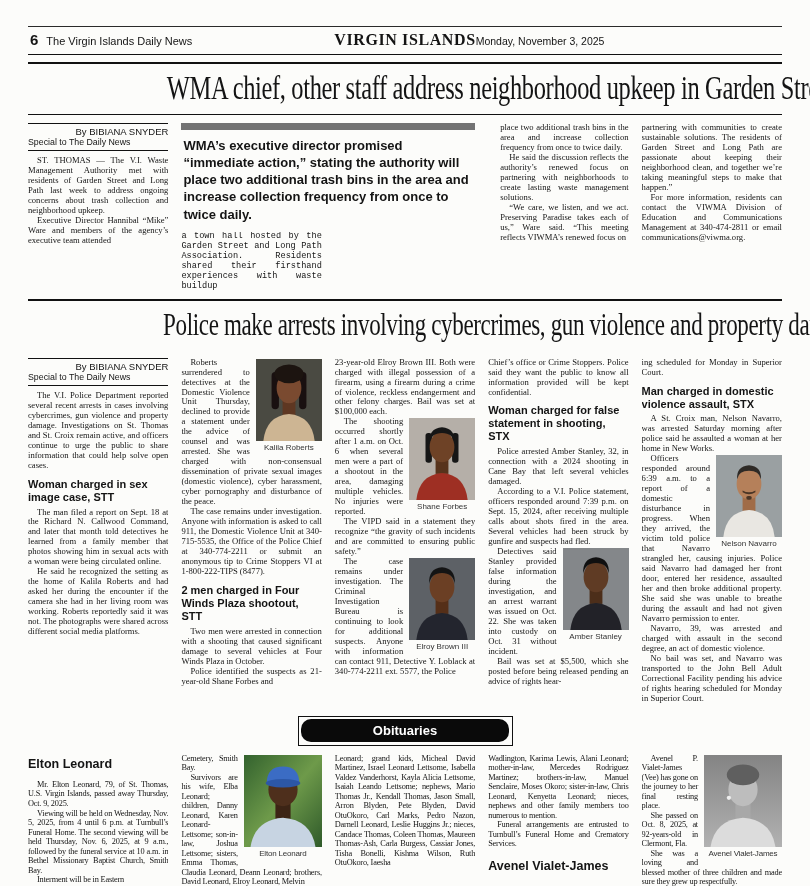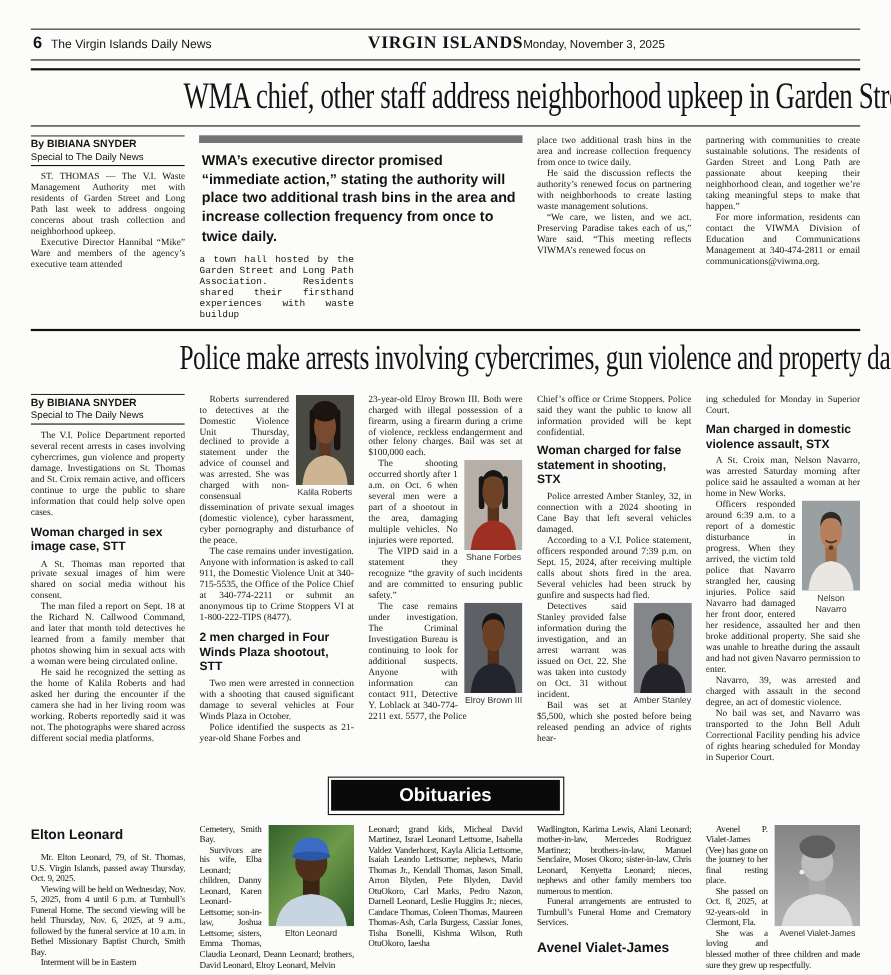--- a/index.html
+++ b/index.html
@@ -33,54 +33,54 @@
   
   .grid5 { display:grid; grid-template-columns:repeat(5,1fr); column-gap:13px; margin-top:8px; }
   .col { font-size:8.6px; line-height:1.16; text-align:justify; overflow:hidden; }
   .paras p { margin:0; text-indent:9px; }
   .cont { text-indent:0; margin:0; }
   .byline-block {
     border-top:1.5px solid #111; border-bottom:1px solid #111;
     padding:2px 0 3px; margin-bottom:5px;
     font-family:"Liberation Sans", sans-serif; text-align:left;
   }
-  .byline { font-weight:bold; font-size:9.5px; }
+  .byline { font-weight:normal; font-size:9.5px;text-align:right; }
   .byline-sub { font-size:8.8px; }
   .subhead {
     font-family:"Liberation Sans", sans-serif; font-weight:bold;
     font-size:11px; line-height:1.18; margin:7px 0 4px; text-align:left;
   }
   
   .a1-grid { grid-template-rows:auto auto; }
   .a1c1 { grid-column:1; grid-row:1/3; }
   .pullquote {
     grid-column:2/4; grid-row:1;
     border-top:7px solid #737373; padding:7px 2px 0;
     font-family:"Liberation Sans", sans-serif; font-weight:bold;
     font-size:13px; line-height:1.32; text-align:left; margin-bottom:9px;
   }
   .a1c2 { grid-column:2; grid-row:2;font-family:Liberation Mono, monospace; }
   .a1c3 { grid-column:3; grid-row:2; }
-  .a1c4 { grid-column:4; grid-row:1/3; }
+  .a1c4 { grid-column:4; grid-row:1/3;margin-left:12px; }
   .a1c5 { grid-column:5; grid-row:1/3; }
   
-  .photo { float:right; width:53px; margin:1px 0 3px 6px; }
+  .photo { float:right; width:66px; margin:1px 0 3px 6px; }
   .photo.lg { width:78px; }
   .photo .img { width:100%; height:82px; }
   .photo.lg .img { height:92px; }
   .photo svg { width:100%; height:100%; display:block; }
   .photo .cap {
     font-family:"Liberation Sans", sans-serif; font-size:8px;
     text-align:center; line-height:1.15; padding-top:2px; color:#333;
   }
   
   .obit-box { width:215px; margin:12px auto 8px; border:1.5px solid #111; padding:2.5px; background:#fcfcfa; }
   .obit-box-inner {
     background:#0a0a0a; color:#fff; text-align:center;
-    font-family:"Liberation Sans", sans-serif; font-weight:bold; font-size:17px; padding:4px 0;
+    font-family:"Liberation Sans", sans-serif; font-weight:bold; font-size:13px; padding:4px 0;border-radius:10px;
   }
   .o-grid { margin-top:4px; }
   .o-grid .col { font-size:8.3px; letter-spacing:-.2px; line-height:1.15; }
   .obit-name {
     font-family:"Liberation Sans", sans-serif; font-weight:bold; font-size:12.5px;
     margin:3px 0 9px; text-align:left; letter-spacing:0;
   }
   .obit-name.mt { margin-top:10px; }
 </style>
 </head>
@@ -141,21 +141,20 @@
       <div class="col">
         <div class="byline-block">
           <div class="byline">By BIBIANA SNYDER</div>
           <div class="byline-sub">Special to The Daily News</div>
         </div>
         <div class="paras">
             <p>The V.I. Police Department reported several recent arrests in cases involving cybercrimes, gun violence and property damage. Investigations on St. Thomas and St. Croix remain active, and officers continue to urge the public to share information that could help solve open cases.</p>
           </div>
         <h3 class="subhead">Woman charged in sex image case, STT</h3>
         <div class="paras">
-            <p>A St. Thomas man reported that private sexual images of him were shared on social media without his consent.</p>
             <p>The man filed a report on Sept. 18 at the Richard N. Callwood Command, and later that month told detectives he learned from a family member that photos showing him in sexual acts with a woman were being circulated online.</p>
             <p>He said he recognized the setting as the home of Kalila Roberts and had asked her during the encounter if the camera she had in her living room was working. Roberts reportedly said it was not. The photographs were shared across different social media platforms.</p>
           </div>
       </div>
 
       <div class="col">
         <div class="photo">
           <div class="img">
             <svg viewBox="0 0 72 88" preserveAspectRatio="none">
               <rect width="72" height="88" fill="#4a4a42"></rect>

